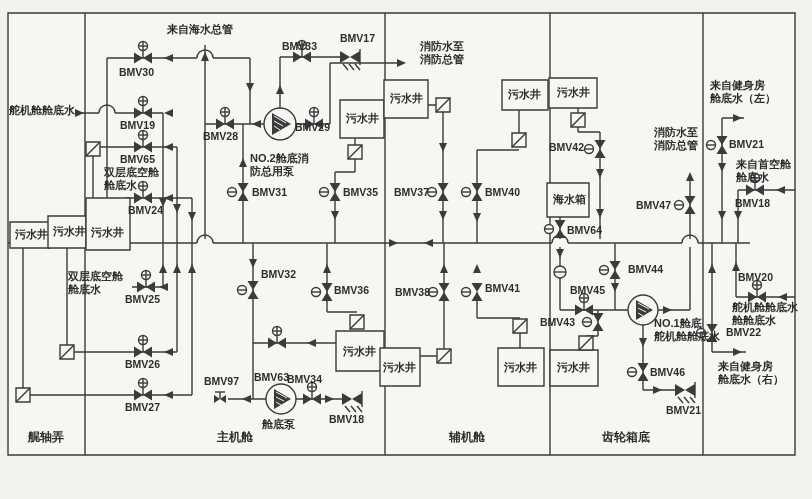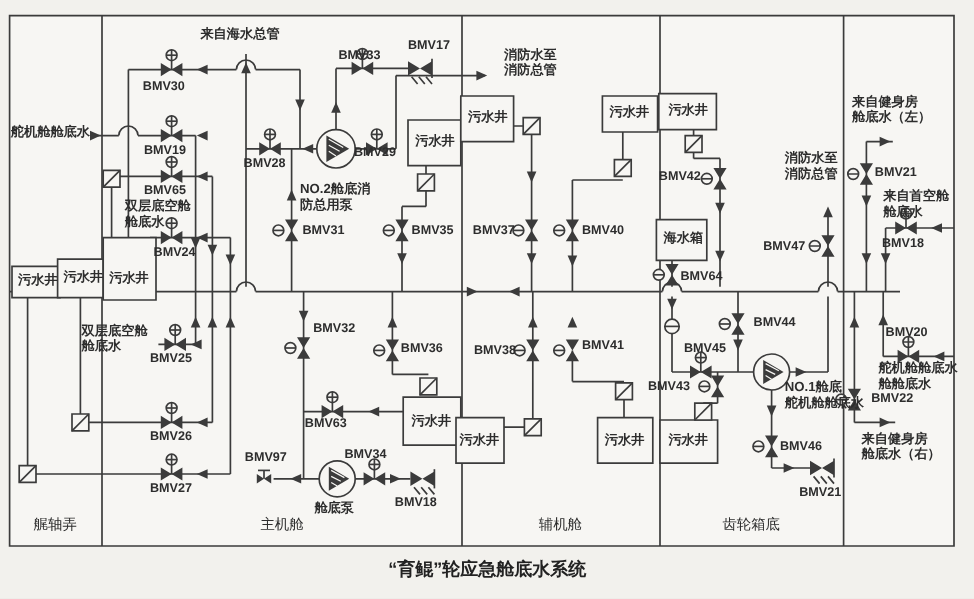--- a/index.html
+++ b/index.html
@@ -3,21 +3,21 @@
 <meta charset="utf-8">
 <style>
   html,body{margin:0;padding:0;background:#e8e7e3;}
   .stage{position:relative;width:812px;height:499px;background:#f2f1ed;overflow:hidden;
          font-family:"Liberation Sans","DejaVu Sans",sans-serif;}
   svg{position:absolute;left:0;top:0;}
   svg *{vector-effect:non-scaling-stroke;}
   .lbl{position:absolute;font-size:11px;line-height:1.2;font-weight:600;color:#2d2d2d;
        white-space:pre-line;letter-spacing:0;}
   .lbl.en{font-size:10.5px;}
-  .lbl.comp{font-size:12px;font-weight:400;}
+  .lbl.comp{font-size:12px;font-weight:700;}
   .lbl.title{font-size:15px;font-weight:800;left:50%;transform:translateX(-50%);color:#222;}
 </style>
 </head>
 <body>
 
 <div class="stage">
 <svg width="812" height="499" viewBox="0 0 812 499" stroke="#3b3b3b" stroke-width="1.4" fill="none">
   <defs>
     <g id="hv">
       <path d="M-9,-5.5 L0,0 L-9,5.5 Z M9,-5.5 L0,0 L9,5.5 Z" fill="#3b3b3b" stroke="none"></path>
@@ -290,21 +290,21 @@
   <div class="lbl en" style="left:282px;top:40px">BMV33</div>
   <div class="lbl en" style="left:340px;top:32px">BMV17</div>
   <div class="lbl en" style="left:252px;top:186px">BMV31</div>
   <div class="lbl en" style="left:343px;top:186px">BMV35</div>
   <div class="lbl en" style="left:394px;top:186px">BMV37</div>
   <div class="lbl en" style="left:485px;top:186px">BMV40</div>
   <div class="lbl en" style="left:261px;top:268px">BMV32</div>
   <div class="lbl en" style="left:334px;top:284px">BMV36</div>
   <div class="lbl en" style="left:395px;top:286px">BMV38</div>
   <div class="lbl en" style="left:485px;top:282px">BMV41</div>
-  <div class="lbl en" style="left:254px;top:347px">BMV63</div>
+  <div class="lbl en" style="left:254px;top:371px">BMV63</div>
   <div class="lbl en" style="left:204px;top:375px">BMV97</div>
   <div class="lbl en" style="left:287px;top:373px">BMV34</div>
   <div class="lbl en" style="left:329px;top:413px">BMV18</div>
   <div class="lbl en" style="left:549px;top:141px">BMV42</div>
   <div class="lbl en" style="left:567px;top:224px">BMV64</div>
   <div class="lbl en" style="left:636px;top:199px">BMV47</div>
   <div class="lbl en" style="left:628px;top:263px">BMV44</div>
   <div class="lbl en" style="left:570px;top:284px">BMV45</div>
   <div class="lbl en" style="left:540px;top:316px">BMV43</div>
   <div class="lbl en" style="left:650px;top:366px">BMV46</div>
@@ -312,14 +312,13 @@
   <div class="lbl en" style="left:729px;top:138px">BMV21</div>
   <div class="lbl en" style="left:735px;top:197px">BMV18</div>
   <div class="lbl en" style="left:738px;top:271px">BMV20</div>
   <div class="lbl en" style="left:726px;top:326px">BMV22</div>
 
   <div class="lbl comp" style="left:28px;top:430px">艉轴弄</div>
   <div class="lbl comp" style="left:217px;top:430px">主机舱</div>
   <div class="lbl comp" style="left:449px;top:430px">辅机舱</div>
   <div class="lbl comp" style="left:602px;top:430px">齿轮箱底</div>
 
-  <div class="lbl title" style="top:466px">“育鲲”轮应急舱底水系统</div>
 </div>
 
 </body></html>

